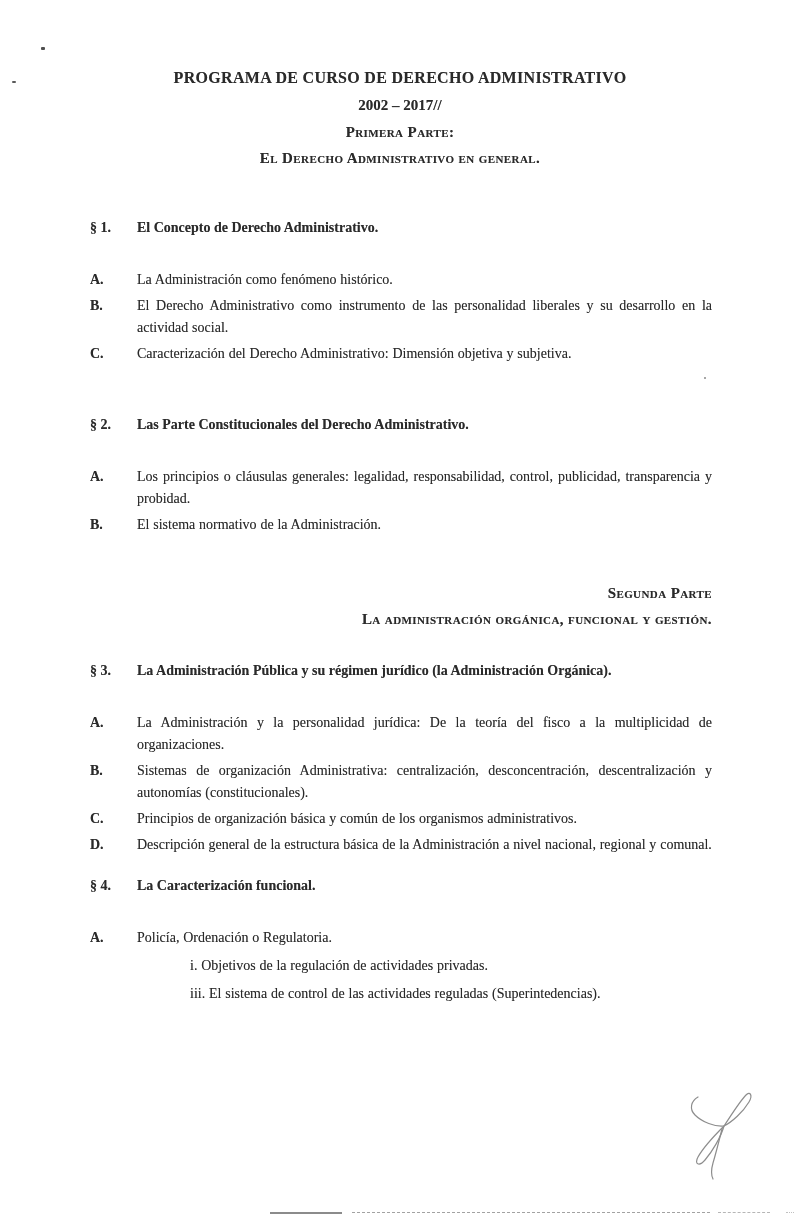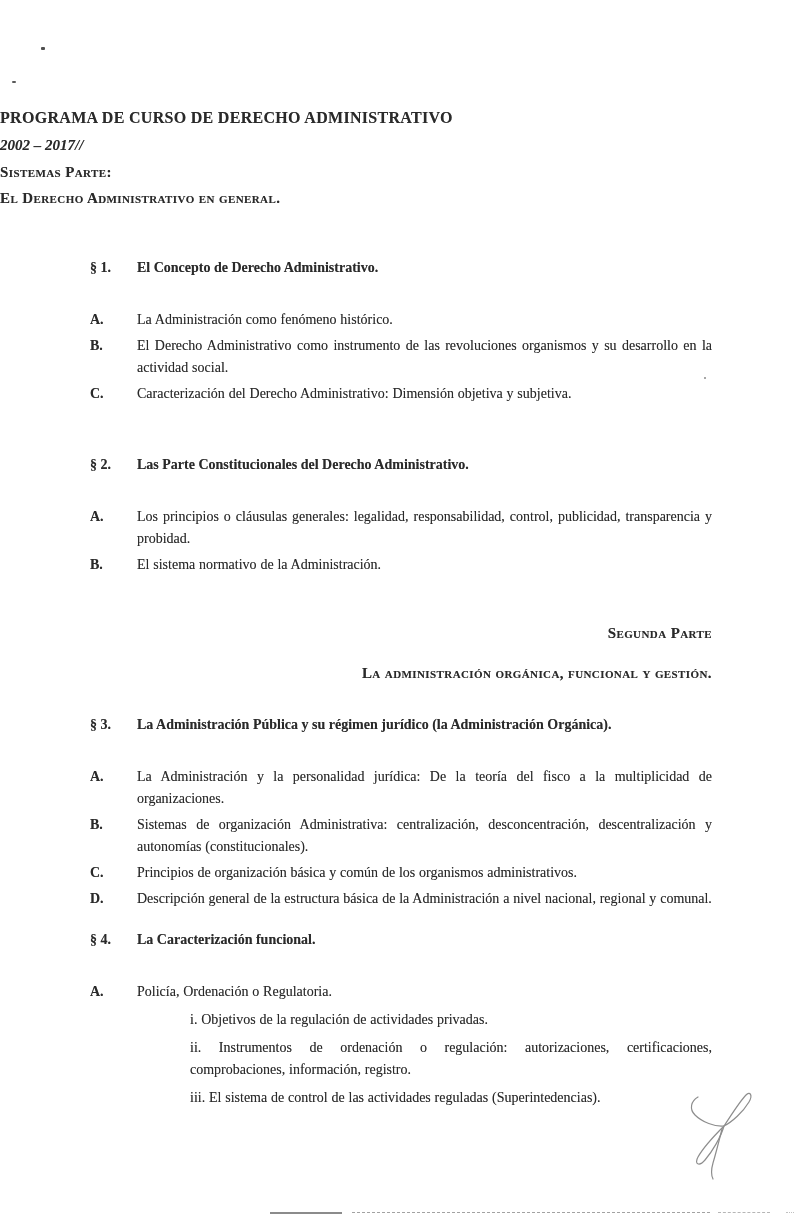--- a/index.html
+++ b/index.html
@@ -7,43 +7,43 @@
     position: relative;
     width: 800px;
     height: 1224px;
     background: #ffffff;
     overflow: hidden;
     font-family: "Liberation Serif", serif;
     color: #2a2a2a;
     text-shadow: 0 0 0.5px rgba(60,60,60,0.45);
   }
   
-  .titleblock { padding-top: 108px; }
+  .titleblock { padding-top: 68px; text-align: center; }
   .doc-title { font-size: 16px; font-weight: bold; letter-spacing: 0.3px; line-height: 19px; }
-  .doc-years { margin-top: 9px; font-size: 15px; font-weight: bold; line-height: 19px; font-style: italic; }
+  .doc-years { margin-top: 9px; font-size: 15px; font-weight: bold; line-height: 19px; }
   .sc { font-variant: small-caps; font-weight: bold; font-size: 15px; line-height: 19px; letter-spacing: 0.4px; }
   .part1-label { margin-top: 8px; }
   .part1-title { margin-top: 7px; }
   
   .content { padding: 0 88px 0 90px; font-size: 14px; }
   .sec-heading { display: flex; font-weight: bold; line-height: 22px; }
   .sec-num { width: 47px; flex: none; }
   .sec1 { margin-top: 49px; }
   .sec3 { margin-top: 31px; }
   .sec4 { margin-top: 19px; }
   .items { margin-top: 30px; }
   .item { display: flex; line-height: 22px; }
   .item + .item { margin-top: 4px; }
   .item .label { width: 47px; flex: none; font-weight: bold; }
   .item .text, .item .text-wrap { flex: 1; }
   .item .text { text-align: justify; word-spacing: 0.3px; }
   .subitem { margin-left: 53px; margin-top: 6px; text-align: justify; word-spacing: 0.3px; line-height: 22px; }
   
   .part2 { margin-top: 48px; text-align: right; }
-  .part2-title { margin-top: 21px; }
+  .part2-title { margin-top: 7px; }
   
   .speck { position: absolute; background: #4f4f4f; border-radius: 1px; }
   .speck.s1 { left: 41px; top: 47px; width: 4px; height: 3px; }
   .speck.s2 { left: 12px; top: 81px; width: 4px; height: 2px; background: #5a5a5a; }
   .speck.s3 { left: 704px; top: 377px; width: 2px; height: 2px; background: #8a8a8a; }
   .signature { position: absolute; left: 645px; top: 1085px; width: 110px; height: 105px; }
   .dashline { position: absolute; top: 1212px; left: 0; width: 800px; height: 3px; }
   .dashline .seg { position: absolute; top: 0; height: 0; }
   .dashline .d1 { left: 270px; width: 72px; border-top: 2px solid #8b8b8b; }
   .dashline .d2 { left: 352px; width: 358px; border-top: 1px dashed #a2a2a2; }
@@ -55,39 +55,39 @@
 
 <div class="page">
 
   <div class="speck s1"></div>
   <div class="speck s2"></div>
   <div class="speck s3"></div>
 
   <header class="titleblock">
     <div class="doc-title">PROGRAMA DE CURSO DE DERECHO ADMINISTRATIVO</div>
     <div class="doc-years">2002 – 2017//</div>
-    <div class="sc part1-label">Sistemas Parte:</div>
+    <div class="sc part1-label">Primera Parte:</div>
     <div class="sc part1-title">El Derecho Administrativo en general.</div>
   </header>
 
   <main class="content">
 
     <section>
       <div class="sec-heading sec1">
         <span class="sec-num">§ 1.</span>
         <span class="sec-title">El Concepto de Derecho Administrativo.</span>
       </div>
       <div class="items">
         <div class="item">
           <span class="label">A.</span>
           <span class="text">La Administración como fenómeno histórico.</span>
         </div>
         <div class="item">
           <span class="label">B.</span>
-          <span class="text">El Derecho Administrativo como instrumento de las revoluciones organismos y su desarrollo en la actividad social.</span>
+          <span class="text">El Derecho Administrativo como instrumento de las personalidad liberales y su desarrollo en la actividad social.</span>
         </div>
         <div class="item">
           <span class="label">C.</span>
           <span class="text">Caracterización del Derecho Administrativo: Dimensión objetiva y subjetiva.</span>
         </div>
       </div>
     </section>
 
     <section>
       <div class="sec-heading sec1">
@@ -140,21 +140,20 @@
       <div class="sec-heading sec4">
         <span class="sec-num">§ 4.</span>
         <span class="sec-title">La Caracterización funcional.</span>
       </div>
       <div class="items">
         <div class="item">
           <span class="label">A.</span>
           <div class="text-wrap">
             <div class="text">Policía, Ordenación o Regulatoria.</div>
             <div class="subitem">i. Objetivos de la regulación de actividades privadas.</div>
-            <div class="subitem">ii. Instrumentos de ordenación o regulación: autorizaciones, certificaciones, comprobaciones, información, registro.</div>
             <div class="subitem">iii. El sistema de control de las actividades reguladas (Superintedencias).</div>
           </div>
         </div>
       </div>
     </section>
 
   </main>
 
   <svg class="signature" viewBox="0 0 110 105">
     <g fill="none" stroke="#8d8d8d" stroke-width="1.2" stroke-linecap="round">

